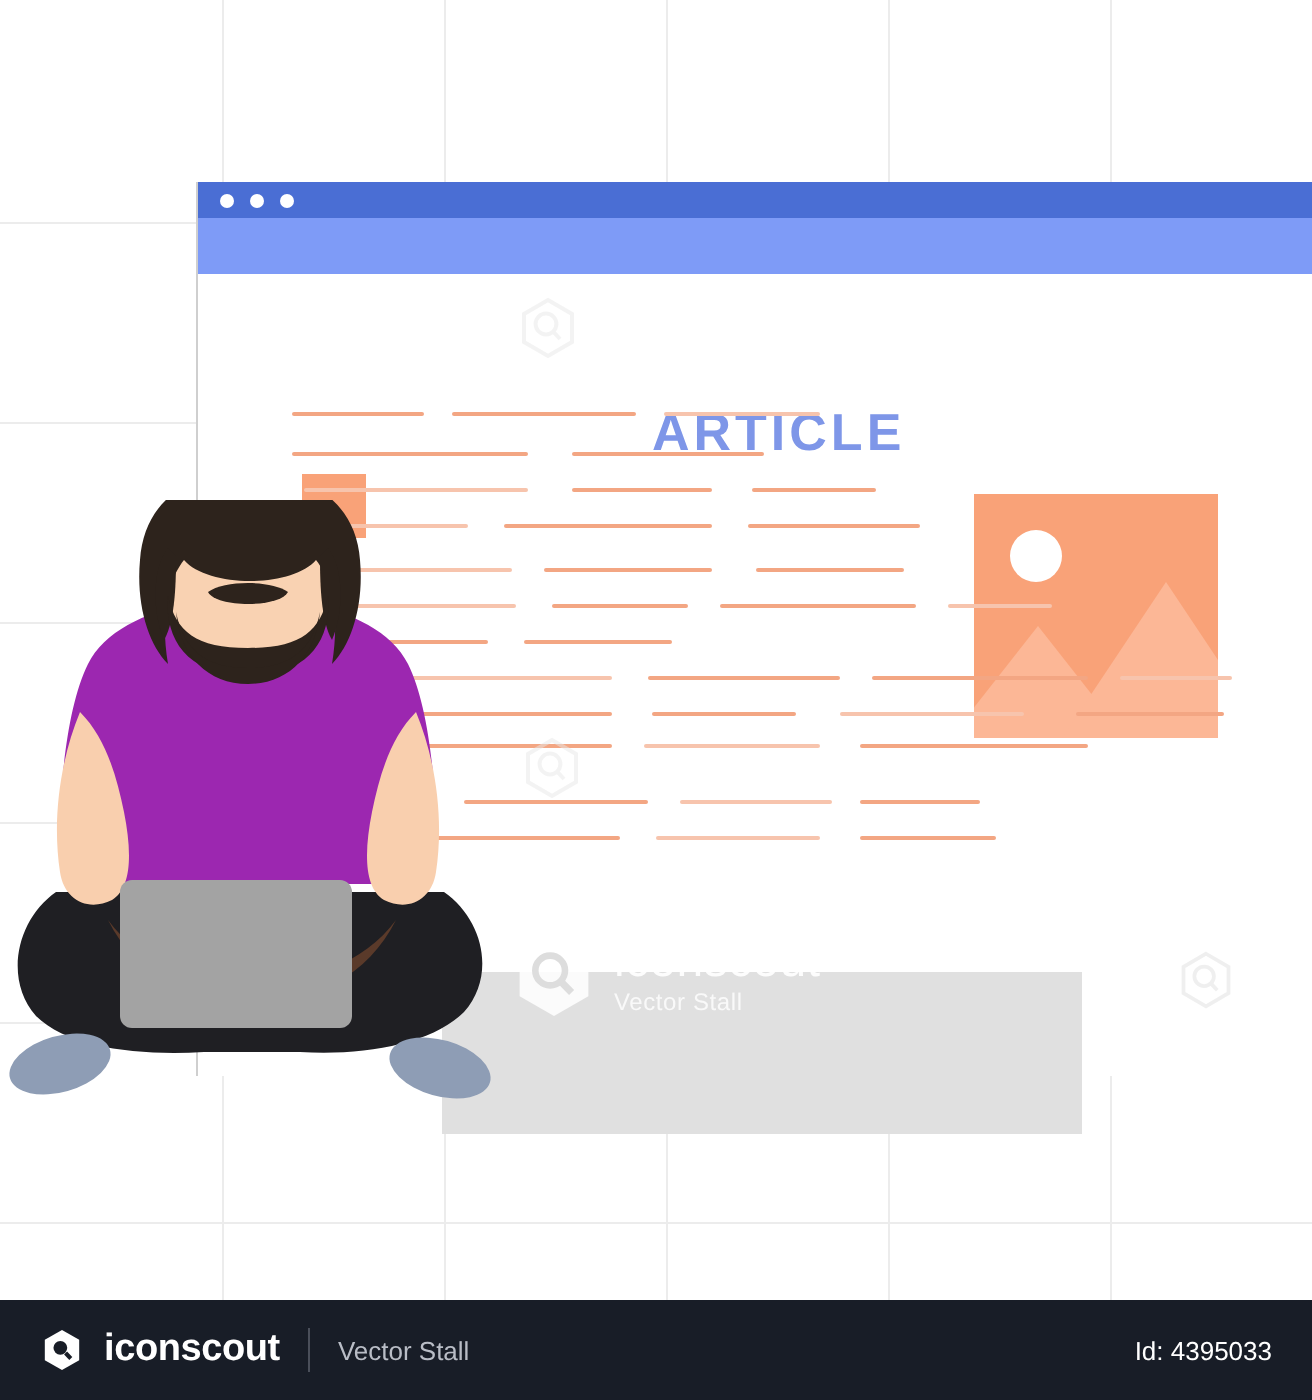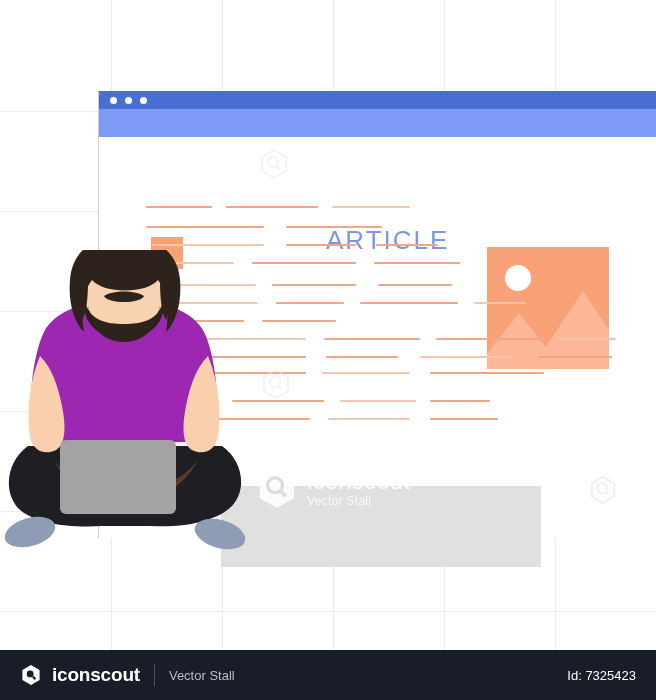--- a/index.html
+++ b/index.html
@@ -47,24 +47,23 @@
     width: 100%; bottom: 0;
     background: transparent;
   }
 
   
   .article-title {
     position: absolute;
     left: 227px; top: 64px;
     font-size: 26px;
     letter-spacing: 2px;
-    font-weight: 400;
+    font-weight: 700;
     color: #7e96e8;
     font-family: "Liberation Sans", sans-serif;
-    margin-top: 24px;
   }
 
   
   .orange-square {
     position: absolute;
     left: 52px; top: 100px;
     width: 32px; height: 32px;
     background: #f9a278;
   }
 
@@ -304,16 +303,16 @@
     <div class="f-left">
       <svg class="f-logo" viewBox="0 0 32 32">
         <path d="M16 1.5 L28.5 8.6 L28.5 23.4 L16 30.5 L3.5 23.4 L3.5 8.6 Z" fill="#ffffff"></path>
         <circle cx="14.8" cy="14.4" r="5" fill="#181d27"></circle>
         <line x1="18.6" y1="18.2" x2="22.4" y2="22.2" stroke="#181d27" stroke-width="3"></line>
       </svg>
       <span class="f-brand">iconscout</span>
       <span class="f-div"></span>
       <span class="f-vendor">Vector Stall</span>
     </div>
-    <span class="f-id">Id: 7325423</span>
+    <span class="f-id">Id: 4395033</span>
   </div>
 
 </div>
 
 </body></html>

